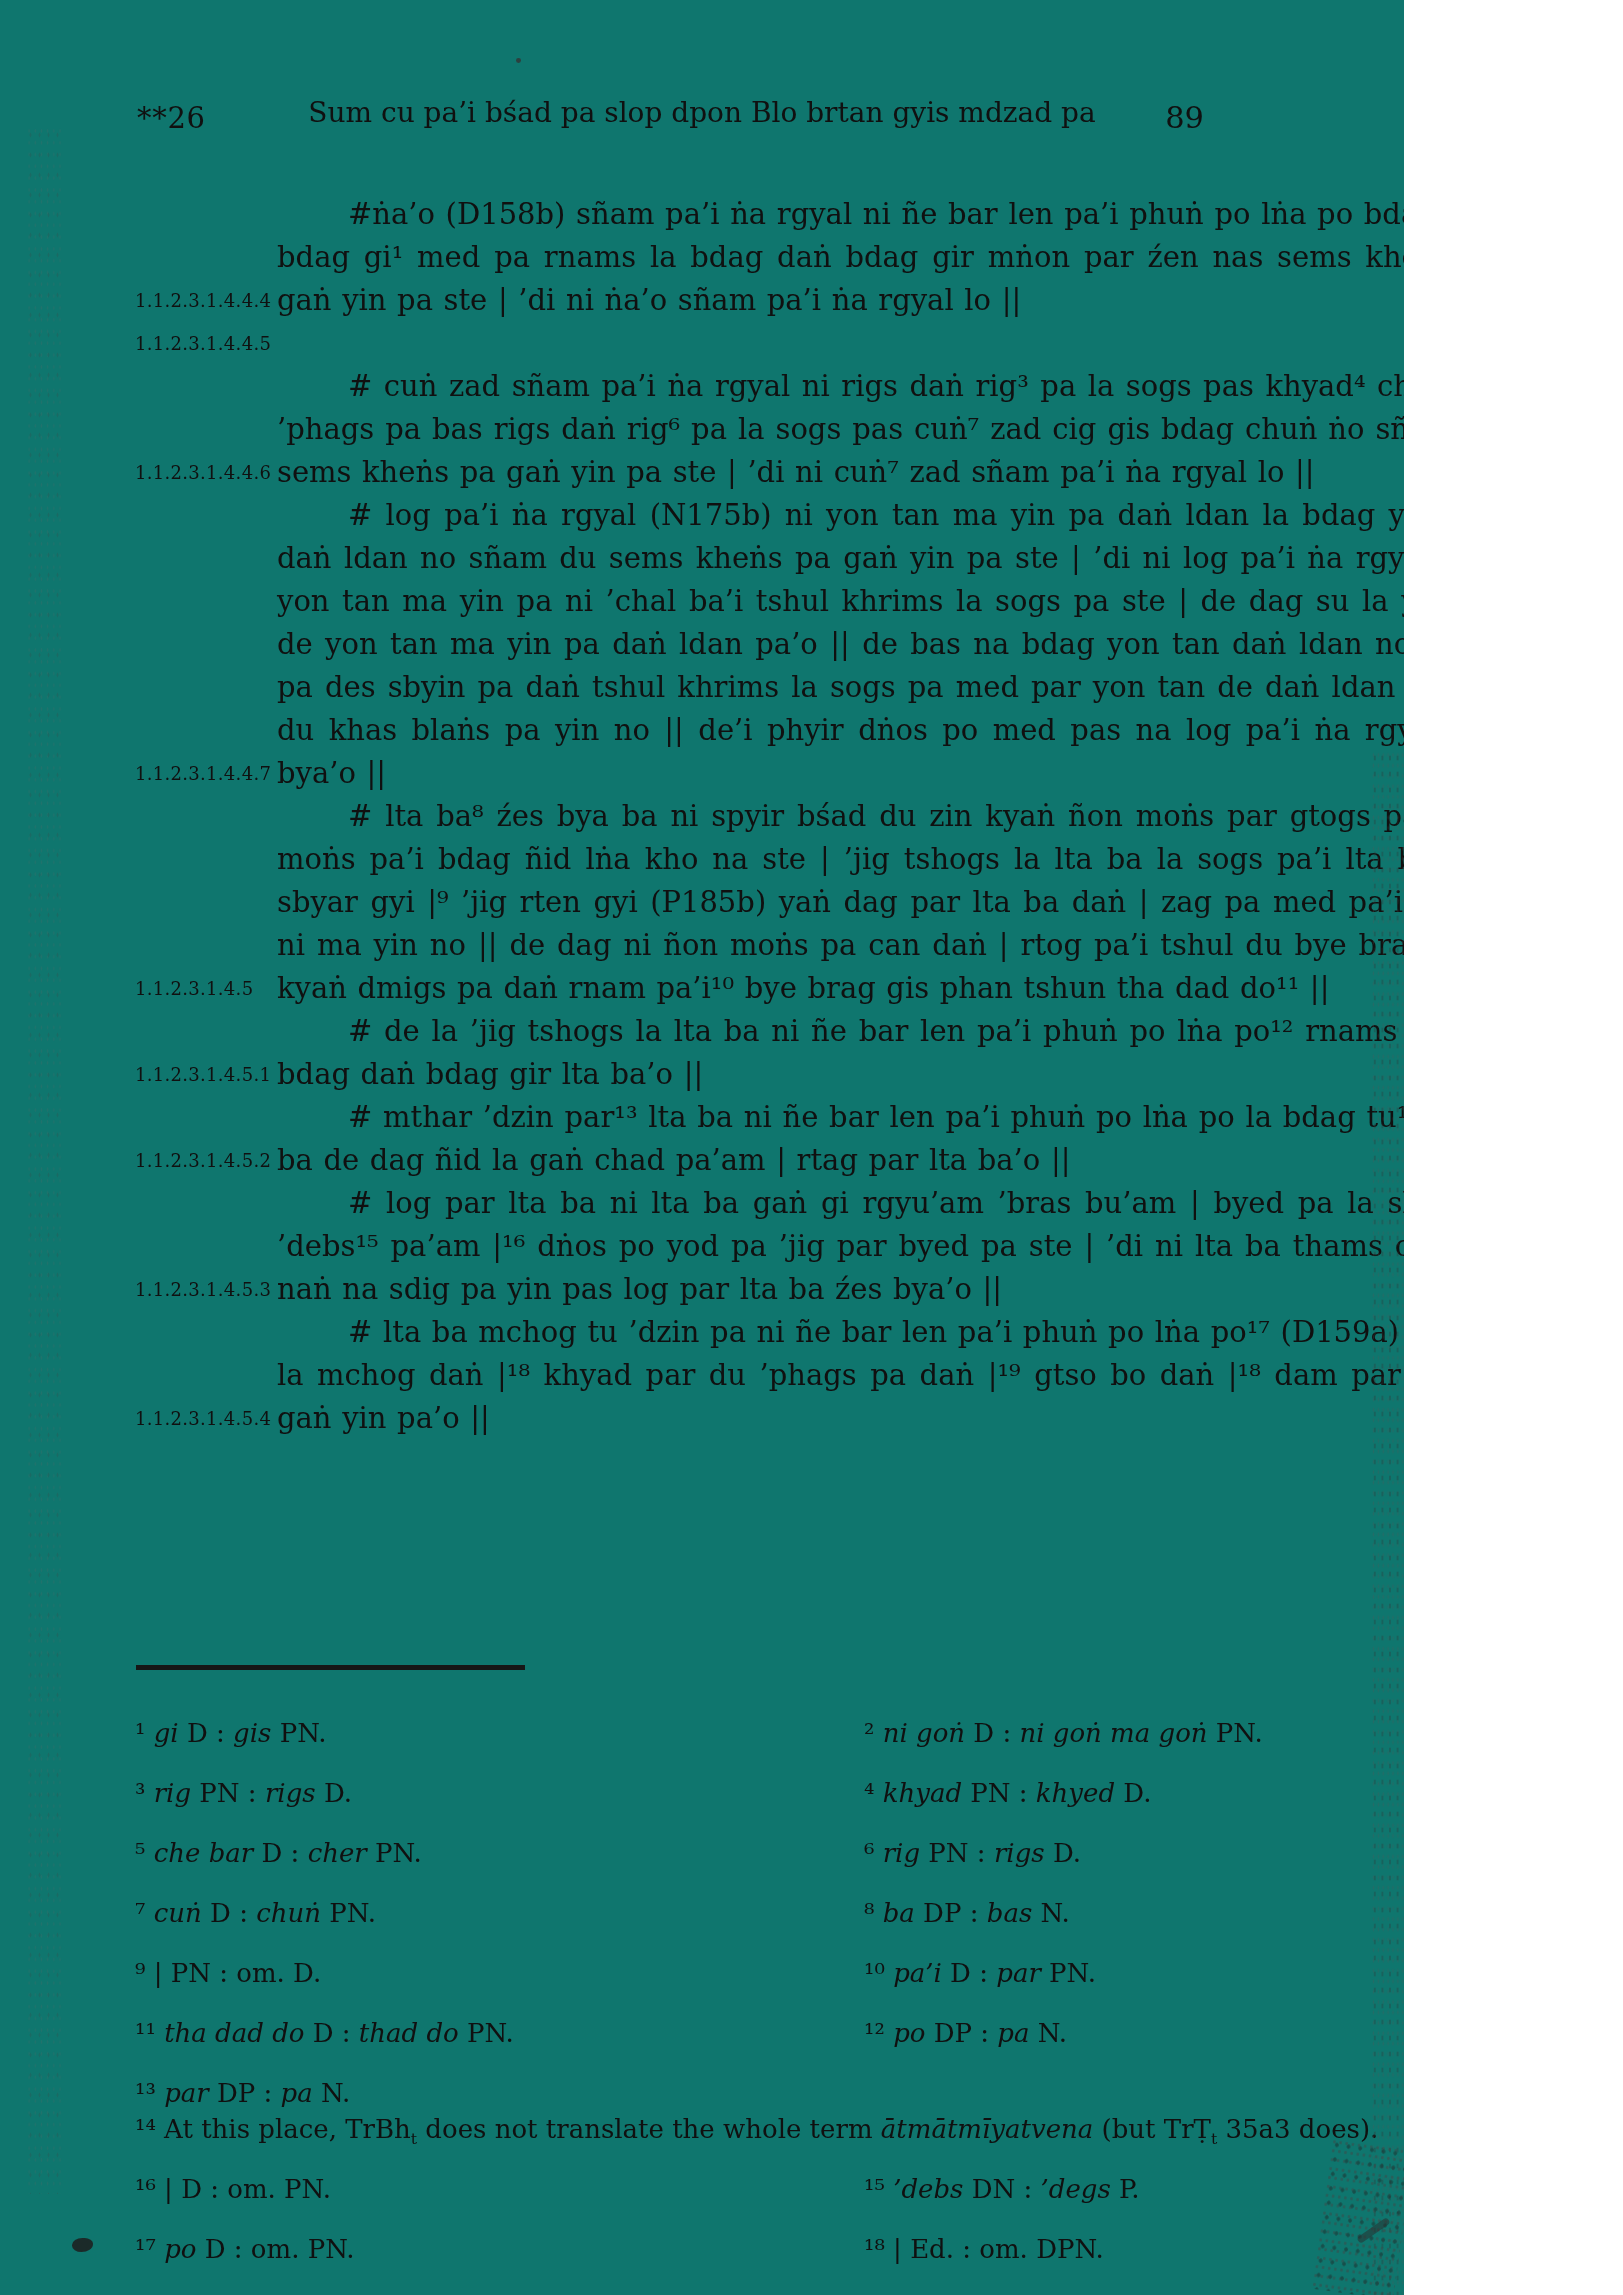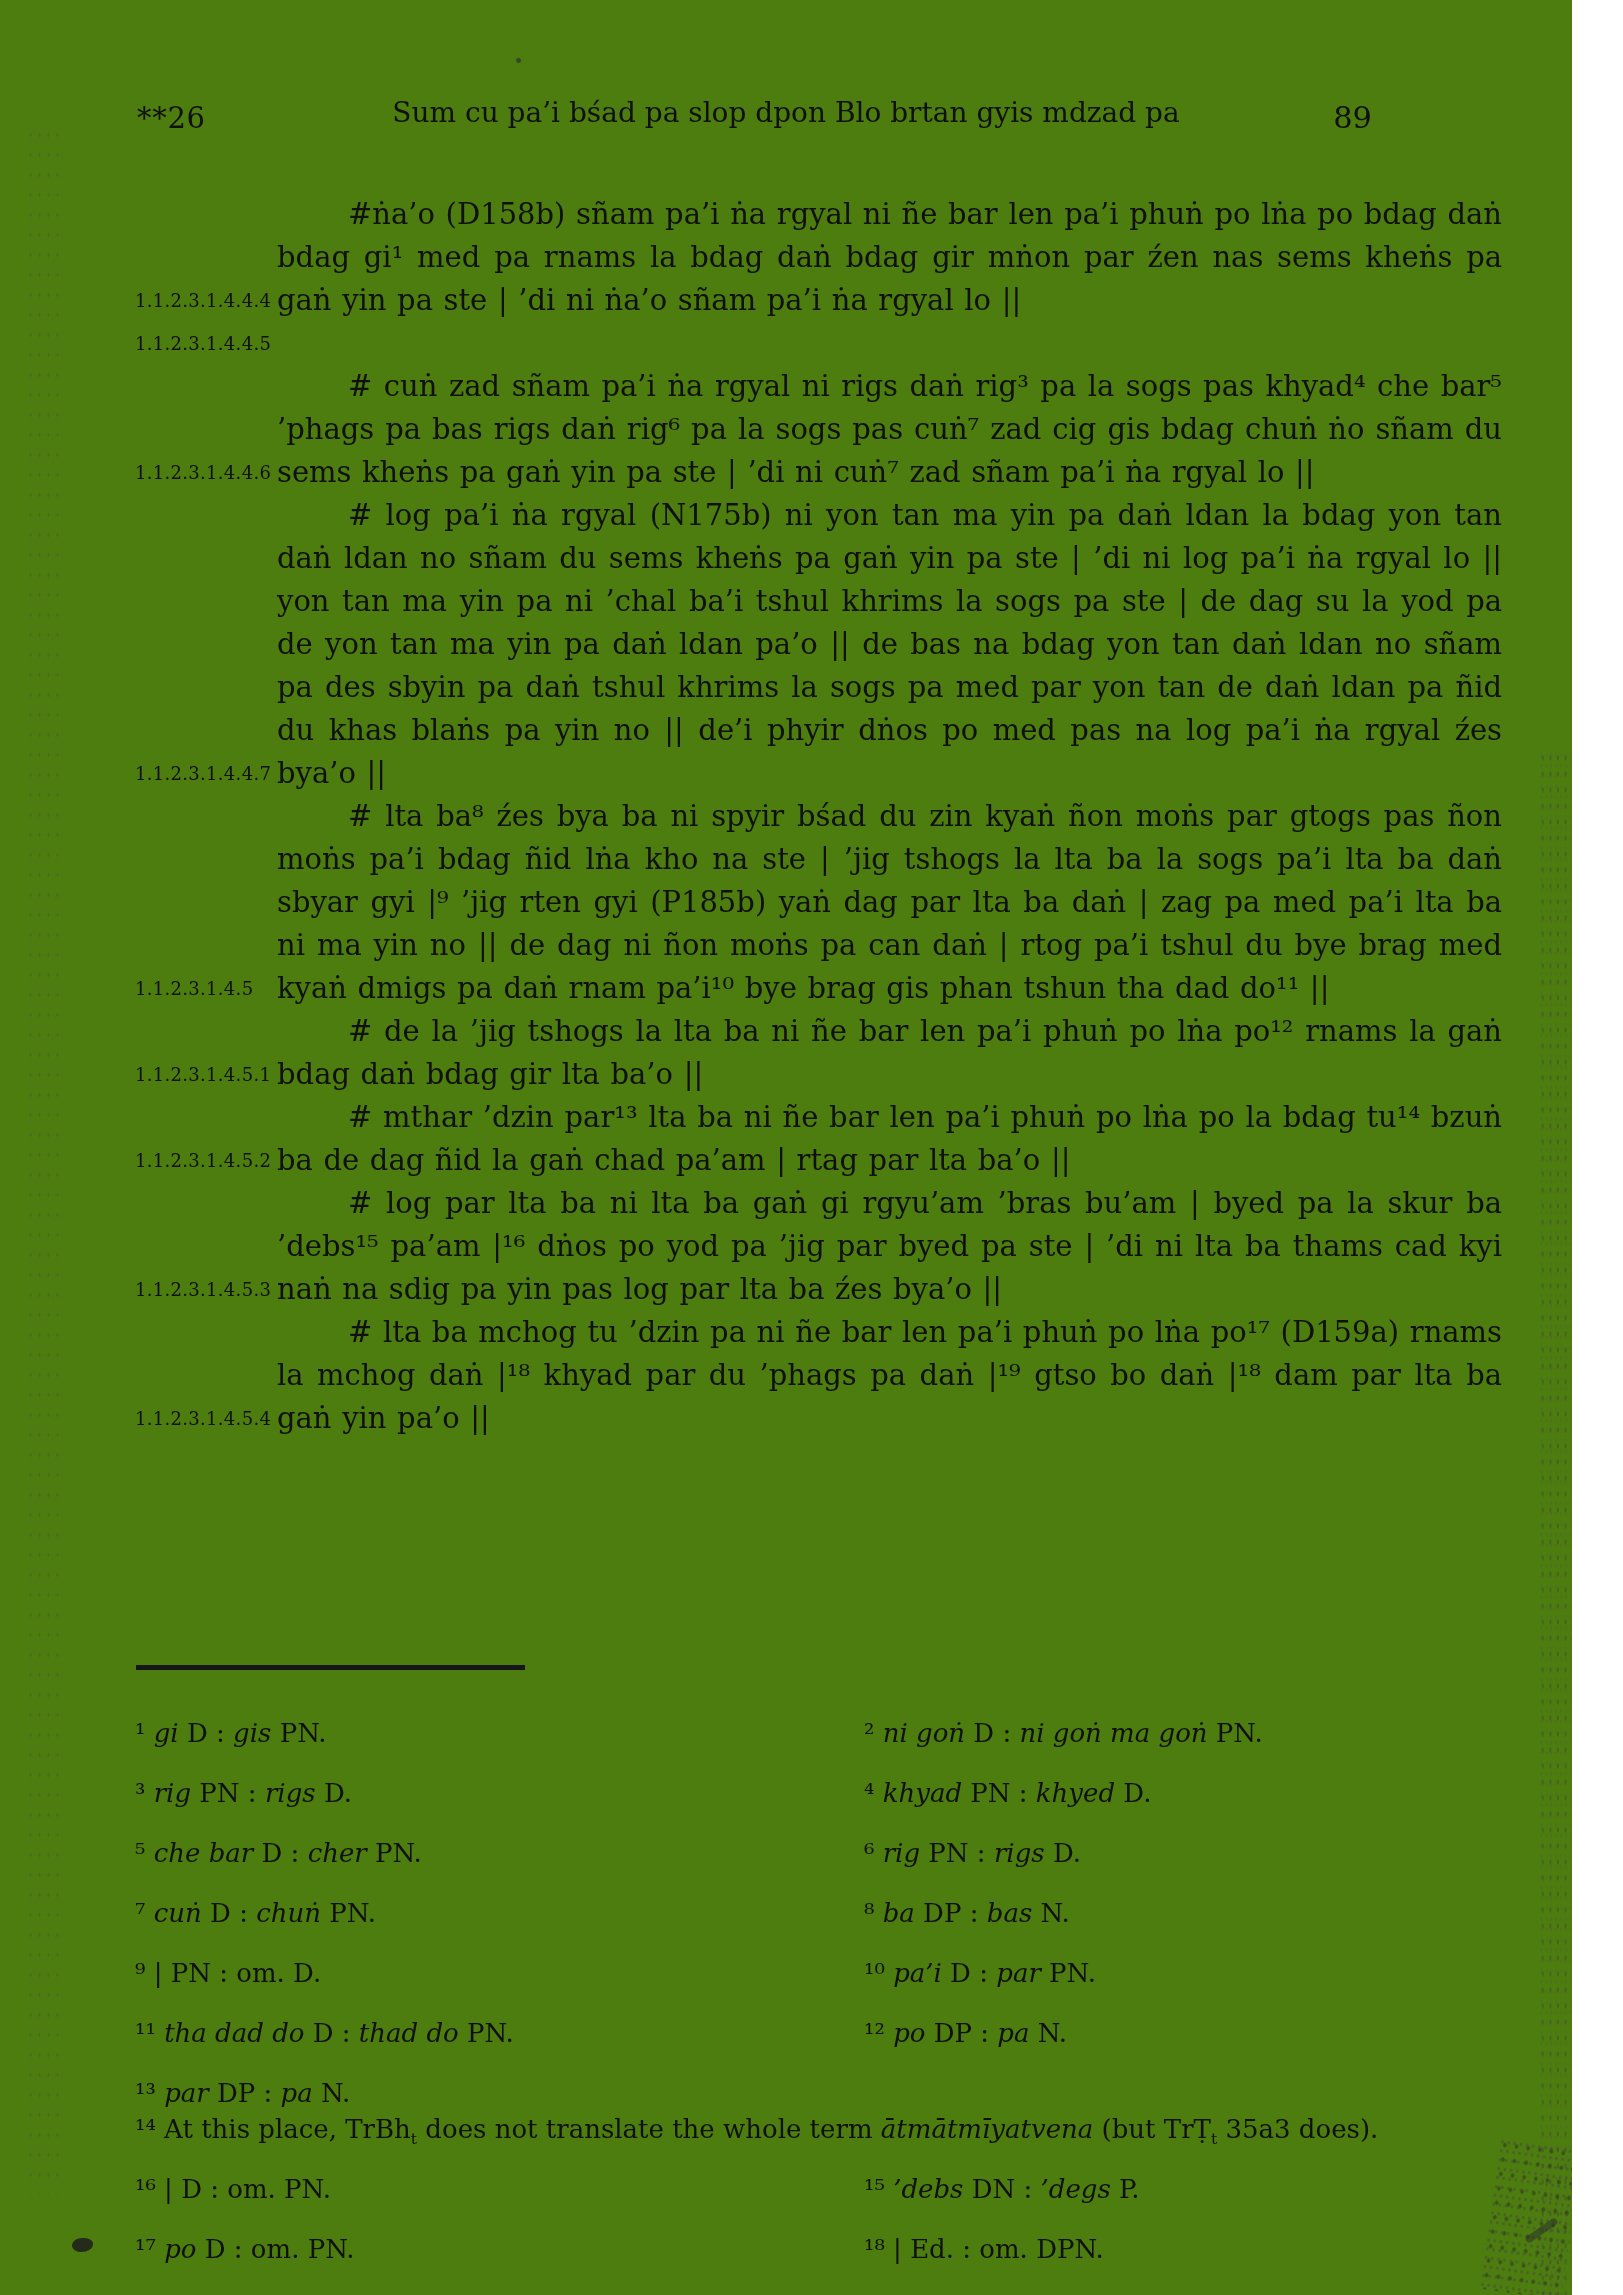--- a/index.html
+++ b/index.html
@@ -1,19 +1,19 @@
 <!DOCTYPE html>
 <html style="font-size:11px"><head>
 <meta charset="utf-8">
 <style>
   html,body{margin:0;padding:0;}
   .page{
     position:relative;
-    width:1572px;height:2295px;
-    background:#4d7c0f;
+    width:1404px;height:2295px;
+    background:#0f766e;
     overflow:hidden;
     font-family:"DejaVu Serif","Liberation Serif",serif;
     color:#101010;
     text-decoration:underline;
   }
   
   .hdr-left{position:absolute;top:101px;left:137px;font-size:29px;letter-spacing:0.7px;}
   .hdr-center{position:absolute;top:96px;left:0;right:0;text-align:center;font-size:28px;}
   .hdr-right{position:absolute;top:100px;right:200px;font-size:30.5px;}
   

